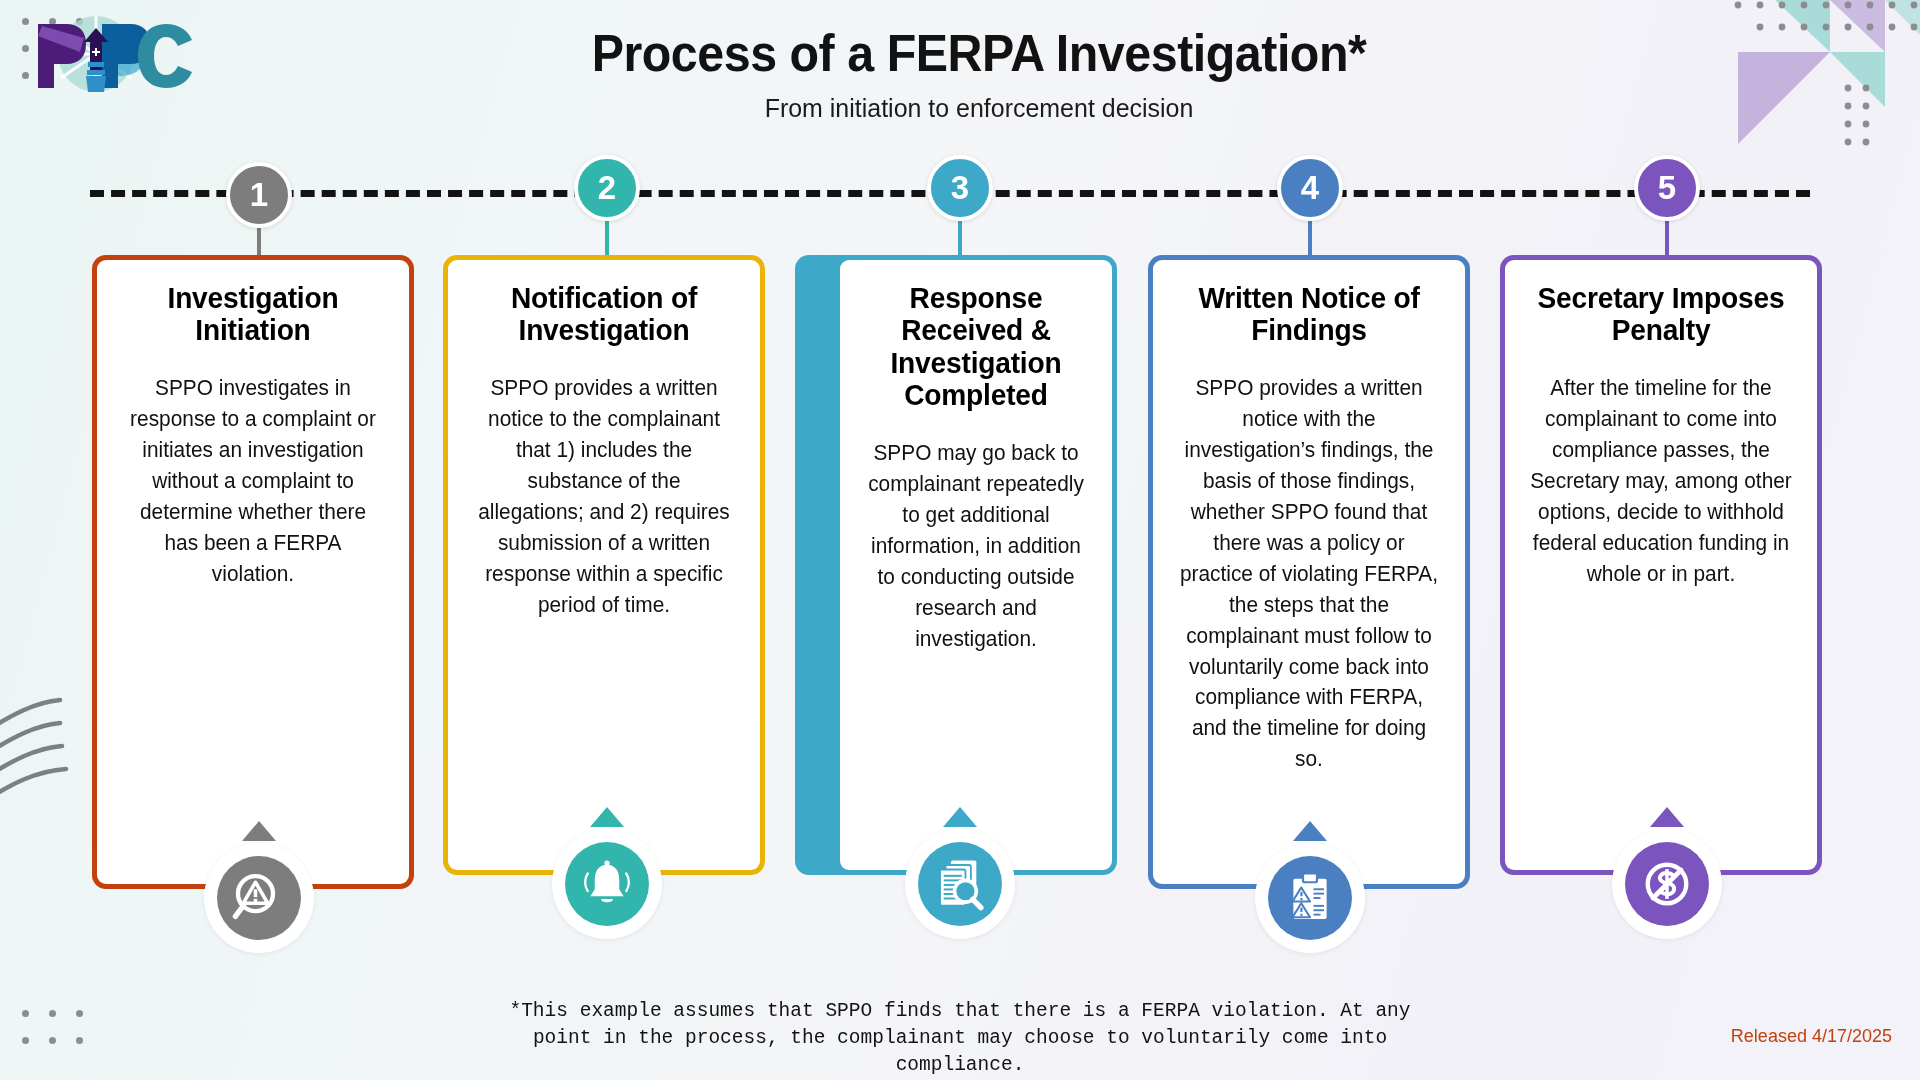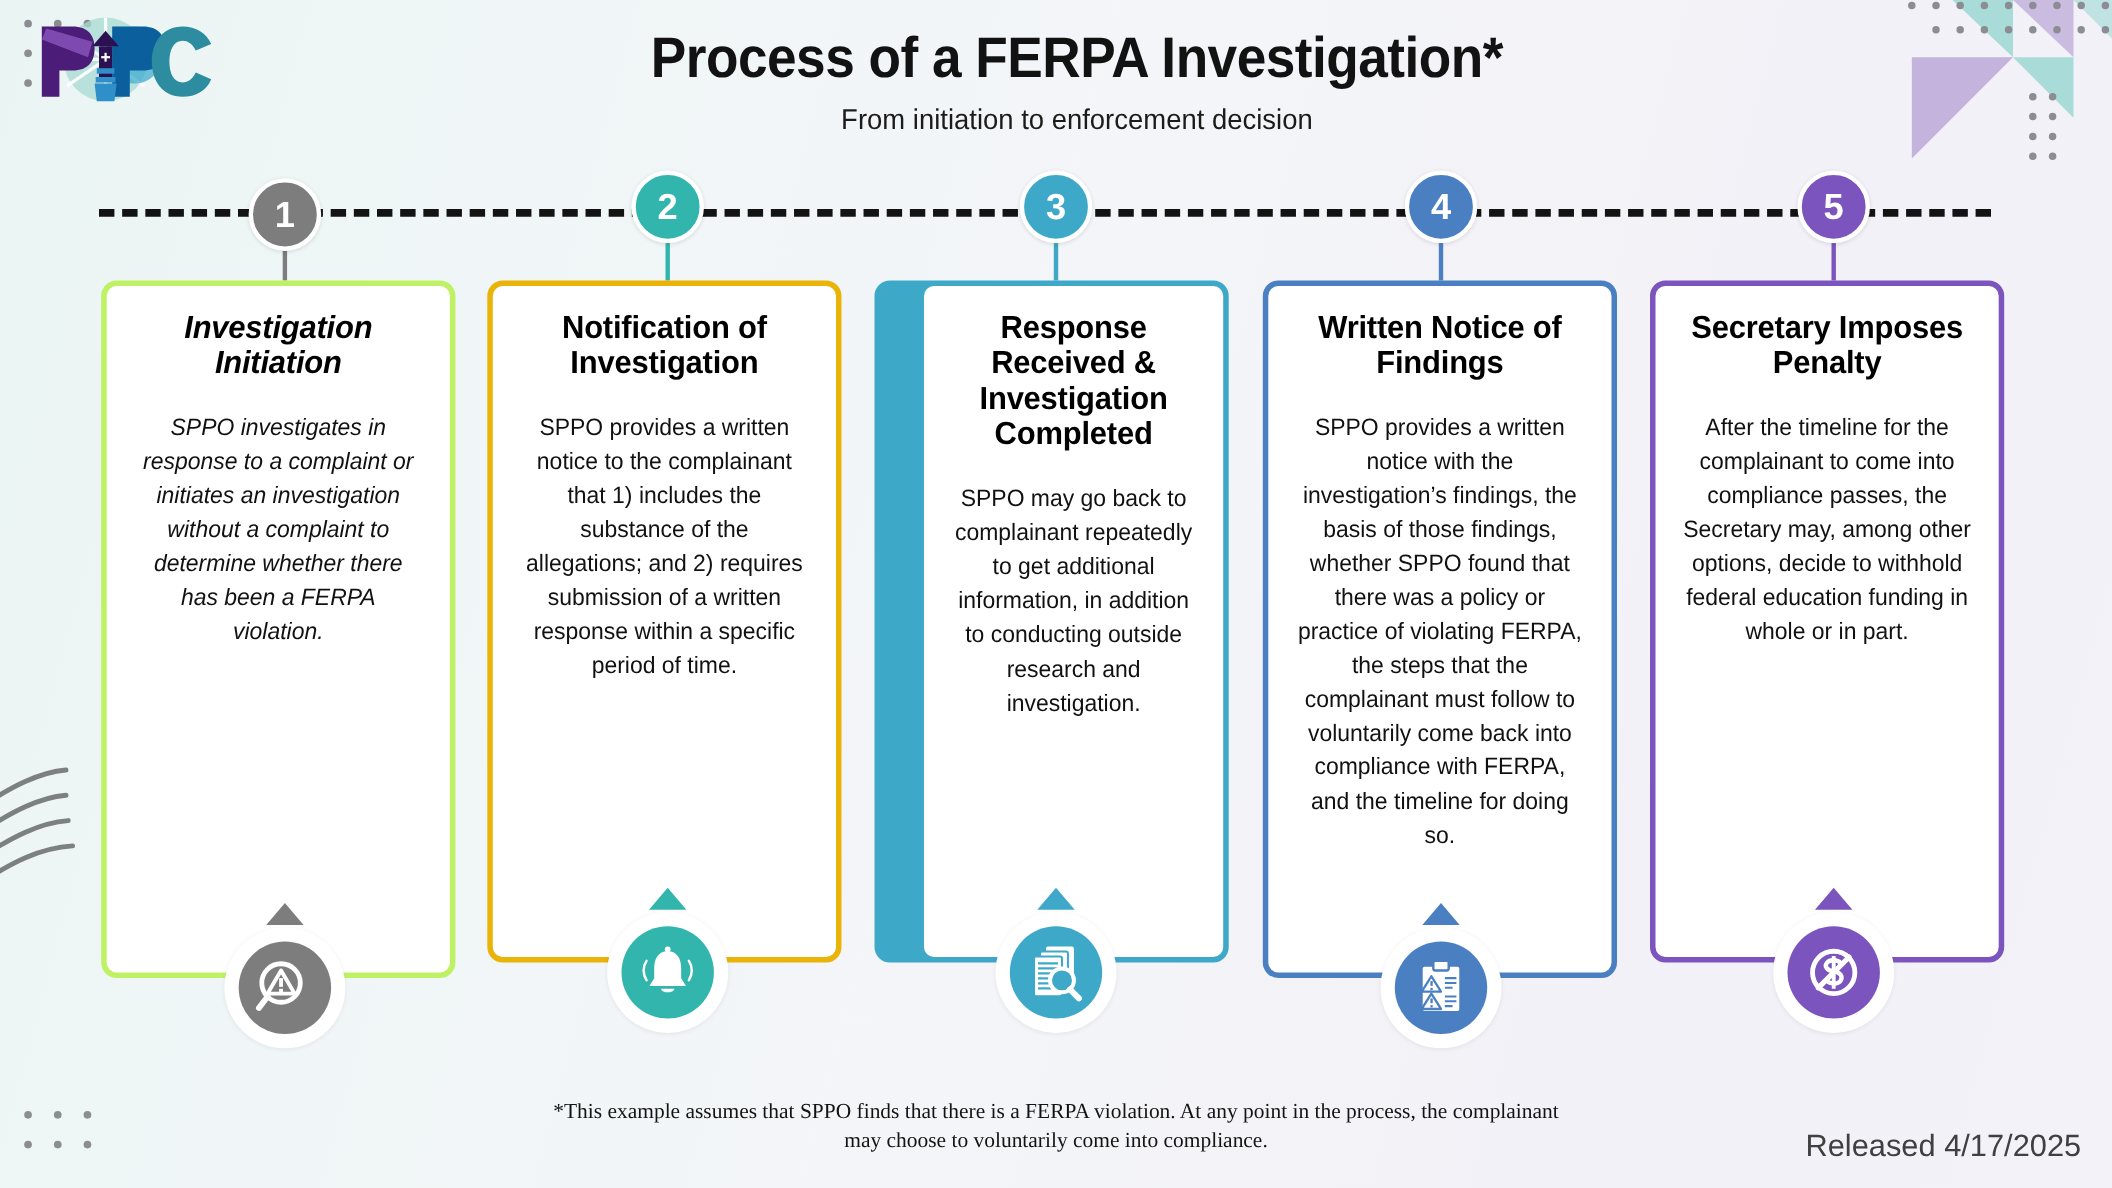--- a/index.html
+++ b/index.html
@@ -185,31 +185,31 @@
   }
 
   
   .footnote {
     position: absolute;
     left: 50%;
     transform: translateX(-50%);
     top: 998px;
     width: 950px;
     text-align: center;
-    font-family: Liberation Serif, serif;
+    font-family: Liberation Mono, monospace;
     font-size: 19.5px;
     line-height: 1.38;
     color: #131313;
   }
   .released {
     position: absolute;
     right: 28px;
     top: 1026px;
-    font-size: 28px;
-    color: #404040;
+    font-size: 18px;
+    color: #c2410c;
   }
 </style>
 </head>
 <body>
 
 <div class="dots-tl" id="dotsTL">
     <div class="dot" style="left: 0px; top: 0px;"></div>
     <div class="dot" style="left: 27px; top: 0px;"></div>
     <div class="dot" style="left: 54px; top: 0px;"></div>
     <div class="dot" style="left: 0px; top: 27px;"></div>
@@ -309,21 +309,21 @@
 
 <div class="header">
   <div class="title">Process of a FERPA Investigation*</div>
   <div class="subtitle">From initiation to enforcement decision</div>
 </div>
 
 <div class="dashline"></div>
 <div id="stage">
     <div class="step-circle" style="left: 226px; top: 162px; background: rgb(125, 125, 125);">1</div>
     <div class="connector" style="left: 257px; top: 228px; height: 27px; background: rgb(125, 125, 125);"></div>
-    <div class="card" style="left: 92px; top: 255px; width: 322px; height: 634px; background: #bef264; font-style: italic;">
+    <div class="card" style="left: 92px; top: 255px; width: 322px; height: 634px; background: #c2410c;">
       <div class="card-inner">
         <div class="card-title">Investigation Initiation</div>
         <div class="card-body">SPPO investigates in response to a complaint or initiates an investigation without a complaint to determine whether there has been a FERPA violation.</div>
       </div>
     </div>
     <div class="badge-wrap" style="left: 204px; top: 843px;">
       <div class="badge-tip" style="border-bottom: 20px solid rgb(125, 125, 125);"></div>
       <div class="badge-ring">
         <div class="badge-disc" style="background: rgb(125, 125, 125);">
           <svg width="56" height="56" viewBox="0 0 64 64">

